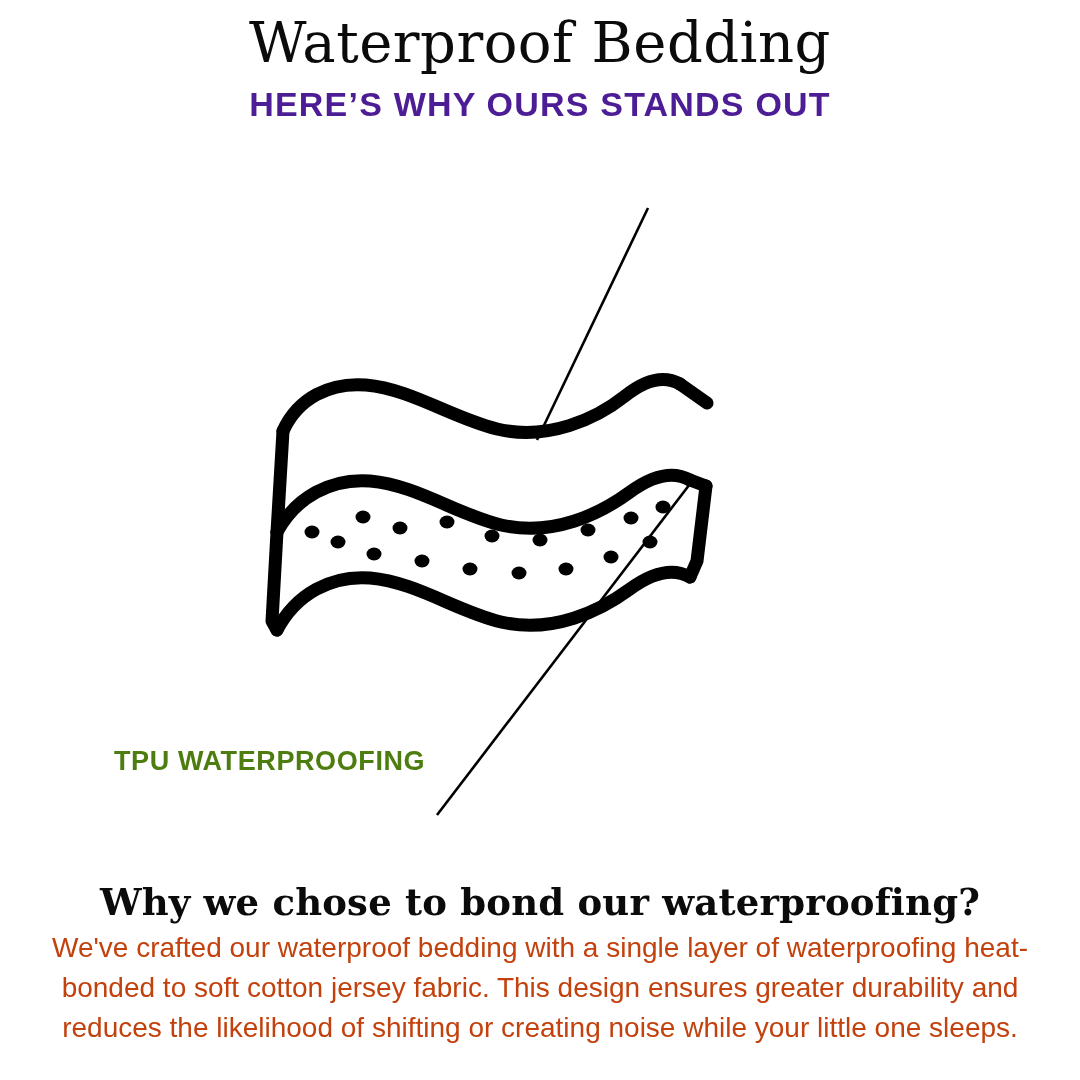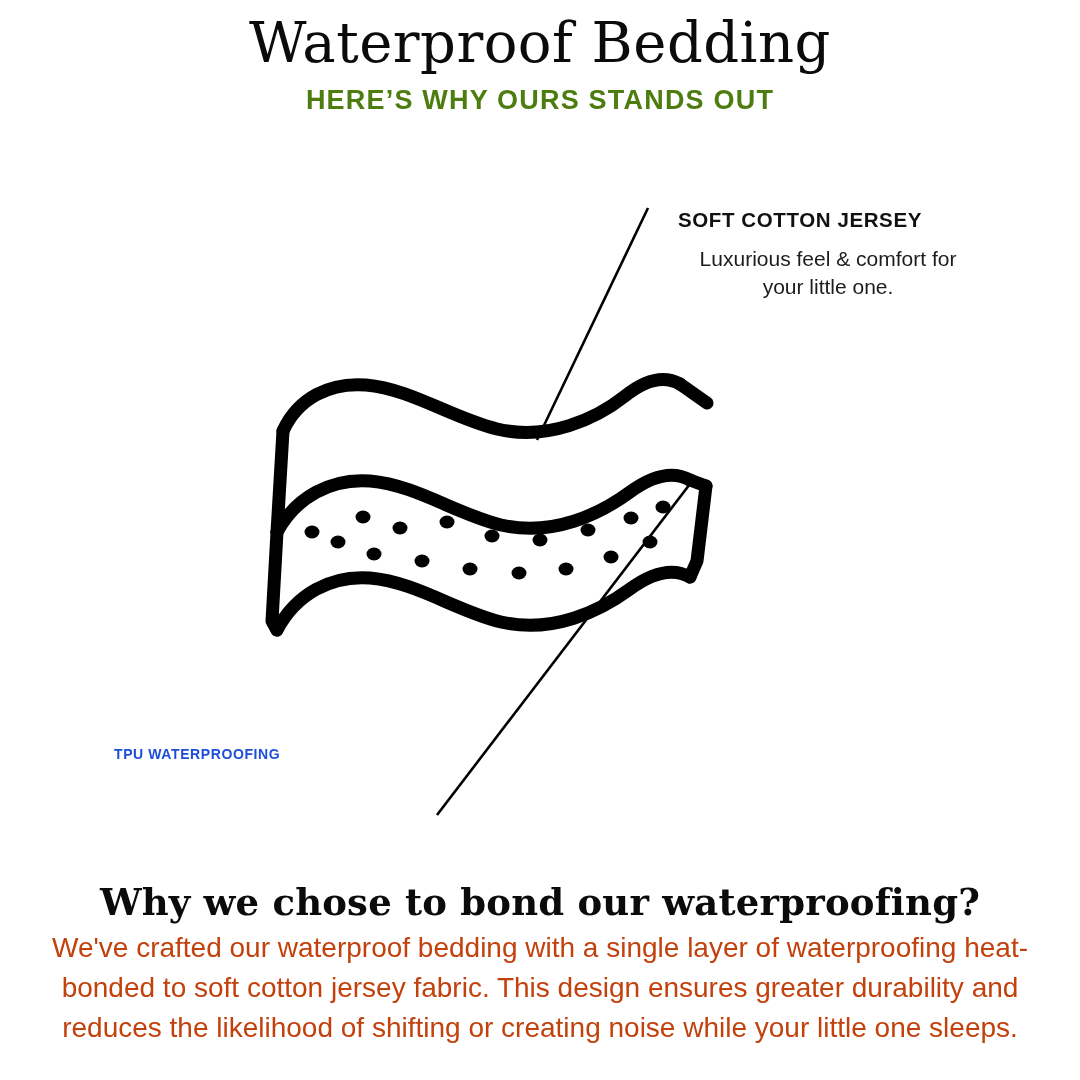--- a/index.html
+++ b/index.html
@@ -35,24 +35,24 @@
     font-size: 56px;
     line-height: 1.05;
     font-weight: 400;
     letter-spacing: 0.5px;
     color: #0b0b0b;
     margin: 0;
   }
   .subtitle {
     margin-top: 12px;
     font-family: "Liberation Sans", sans-serif;
-    font-size: 27px;
+    font-size: 34px;
     font-weight: 600;
     letter-spacing: 1.2px;
-    color: #4d7c0f;
+    color: #4c1d95;
   }
 
   
   .diagram {
     position: absolute;
     top: 170px;
     left: 0;
     width: 1080px;
     height: 690px;
   }
@@ -85,24 +85,24 @@
     max-width: 300px;
   }
 
   .callout-bottom {
     top: 576px;
     left: 100px;
     width: 340px;
     text-align: left;
   }
   .callout-bottom .label {
-    font-size: 14px;
+    font-size: 27px;
     font-weight: 700;
     letter-spacing: 0.6px;
-    color: #1d4ed8;
+    color: #4d7c0f;
     padding-left: 14px;
   }
   .callout-bottom .desc {
     margin-top: 13px;
     font-size: 21px;
     line-height: 1.32;
     color: #1c1c1c;
     text-align: center;
     max-width: 320px;
   }
@@ -175,24 +175,20 @@
         <ellipse cx="422" cy="391" rx="7.5" ry="6.5"></ellipse>
         <ellipse cx="470" cy="399" rx="7.5" ry="6.5"></ellipse>
         <ellipse cx="519" cy="403" rx="7.5" ry="6.5"></ellipse>
         <ellipse cx="566" cy="399" rx="7.5" ry="6.5"></ellipse>
         <ellipse cx="611" cy="387" rx="7.5" ry="6.5"></ellipse>
         <ellipse cx="650" cy="372" rx="7.5" ry="6.5"></ellipse>
         <ellipse cx="312" cy="362" rx="7.5" ry="6.5"></ellipse>
       </g>
     </svg>
 
-    <div class="callout callout-top">
-      <div class="label">SOFT COTTON JERSEY</div>
-      <div class="desc">Luxurious feel &amp; comfort for your little one.</div>
-    </div>
 
     <div class="callout callout-bottom">
       <div class="label">TPU WATERPROOFING</div>
     </div>
   </div>
 
   <div class="footer">
     <h2 class="footer-heading">Why we chose to bond our waterproofing?</h2>
     <p class="footer-body">We've crafted our waterproof bedding with a single layer of waterproofing heat-bonded to soft cotton jersey fabric. This design ensures greater durability and reduces the likelihood of shifting or creating noise while your little one sleeps.</p>
   </div>

